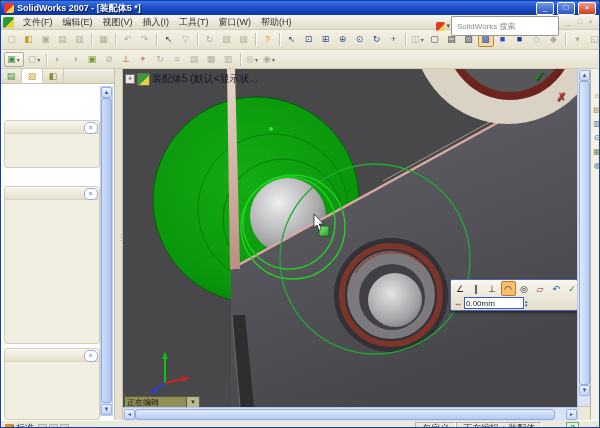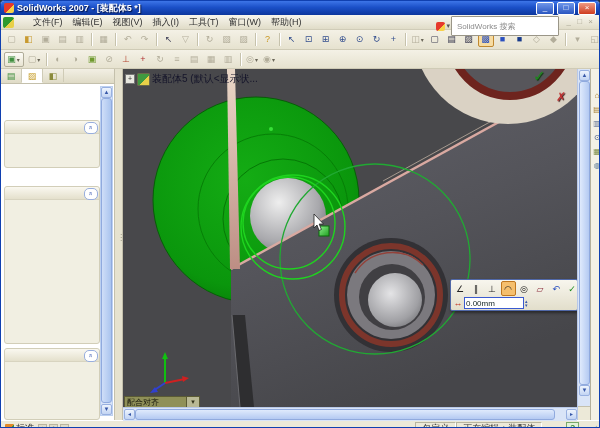--- a/index.html
+++ b/index.html
@@ -9,21 +9,21 @@
   
   .titlebar{height:14px;display:flex;align-items:center;gap:3px;padding:0 3px;
     background:linear-gradient(180deg,#3d75e8 0%,#1b50c8 45%,#0d379e 100%);border-radius:3px 3px 0 0;}
   .app-ico{width:10px;height:10px;background:linear-gradient(135deg,#e6392b 60%,#f7d148 60%);border-radius:2px;flex:none;}
   .titletext{color:#fff;font-weight:bold;font-size:9px;white-space:nowrap;overflow:hidden;flex:1;
     text-shadow:1px 1px 1px #04123f;}
   .winbtn{width:16px;height:11px;flex:none;border:1px solid #fff;border-radius:2px;color:#fff;
     font-size:8px;line-height:9px;text-align:center;background:linear-gradient(180deg,#6f96ea,#2a56c0);}
   .winbtn.close{background:linear-gradient(180deg,#ef9a83,#ce3c1f);}
   
-  .menubar{height:14px;display:flex;align-items:center;padding:0 2px;gap:11px;
+  .menubar{height:14px;display:flex;align-items:center;padding:0 2px;gap:1px;
     background:linear-gradient(180deg,#f8f6ee,#e0dcc8);border-bottom:1px solid #d0ccb8;position:relative;}
   .sw-ico{width:11px;height:11px;background:linear-gradient(135deg,#2f9a2f 55%,#e8d048 55%);border-radius:2px;margin-right:3px;flex:none;}
   .menu-item{padding:0 5px;color:#333;font-size:9px;white-space:nowrap;}
   .searchbox{position:absolute;right:40px;top:1px;display:flex;align-items:center;gap:1px;}
   .search-ico{width:9px;height:9px;background:linear-gradient(135deg,#e6392b 60%,#f7d148 60%);border-radius:2px;}
   .search-dd{font-size:7px;color:#555;}
   .searchbox input{width:96px;height:10px;border:1px solid #9a96883;border:1px solid #9a9688;border-radius:1px;
     font-size:8px;color:#8a8a8a;padding:4px 5px;background:#fff;font-family:inherit;}
   .childbtns{position:absolute;right:4px;top:2px;color:#aaa694;font-size:8px;letter-spacing:2px;}
   
@@ -412,21 +412,21 @@
 
       <div class="tree-overlay">
         <span class="expander">+</span>
         <span class="tree-ico"></span>
         <span class="tree-label">装配体5 (默认&lt;显示状...</span>
       </div>
       <span class="confirm-check">✓</span>
       <span class="confirm-x">✗</span>
 
       <div class="vp-combo">
-        <span class="txt">配合对齐</span>
+        <span class="txt">正在编辑</span>
         <span class="btn">▾</span>
       </div>
 
       <div class="matebar">
         <div class="row" id="mate-btns">
             <span class="mbi">
               <span class="gl">∠</span>
             </span>
             <span class="mbi">
               <span class="gl">∥</span>

